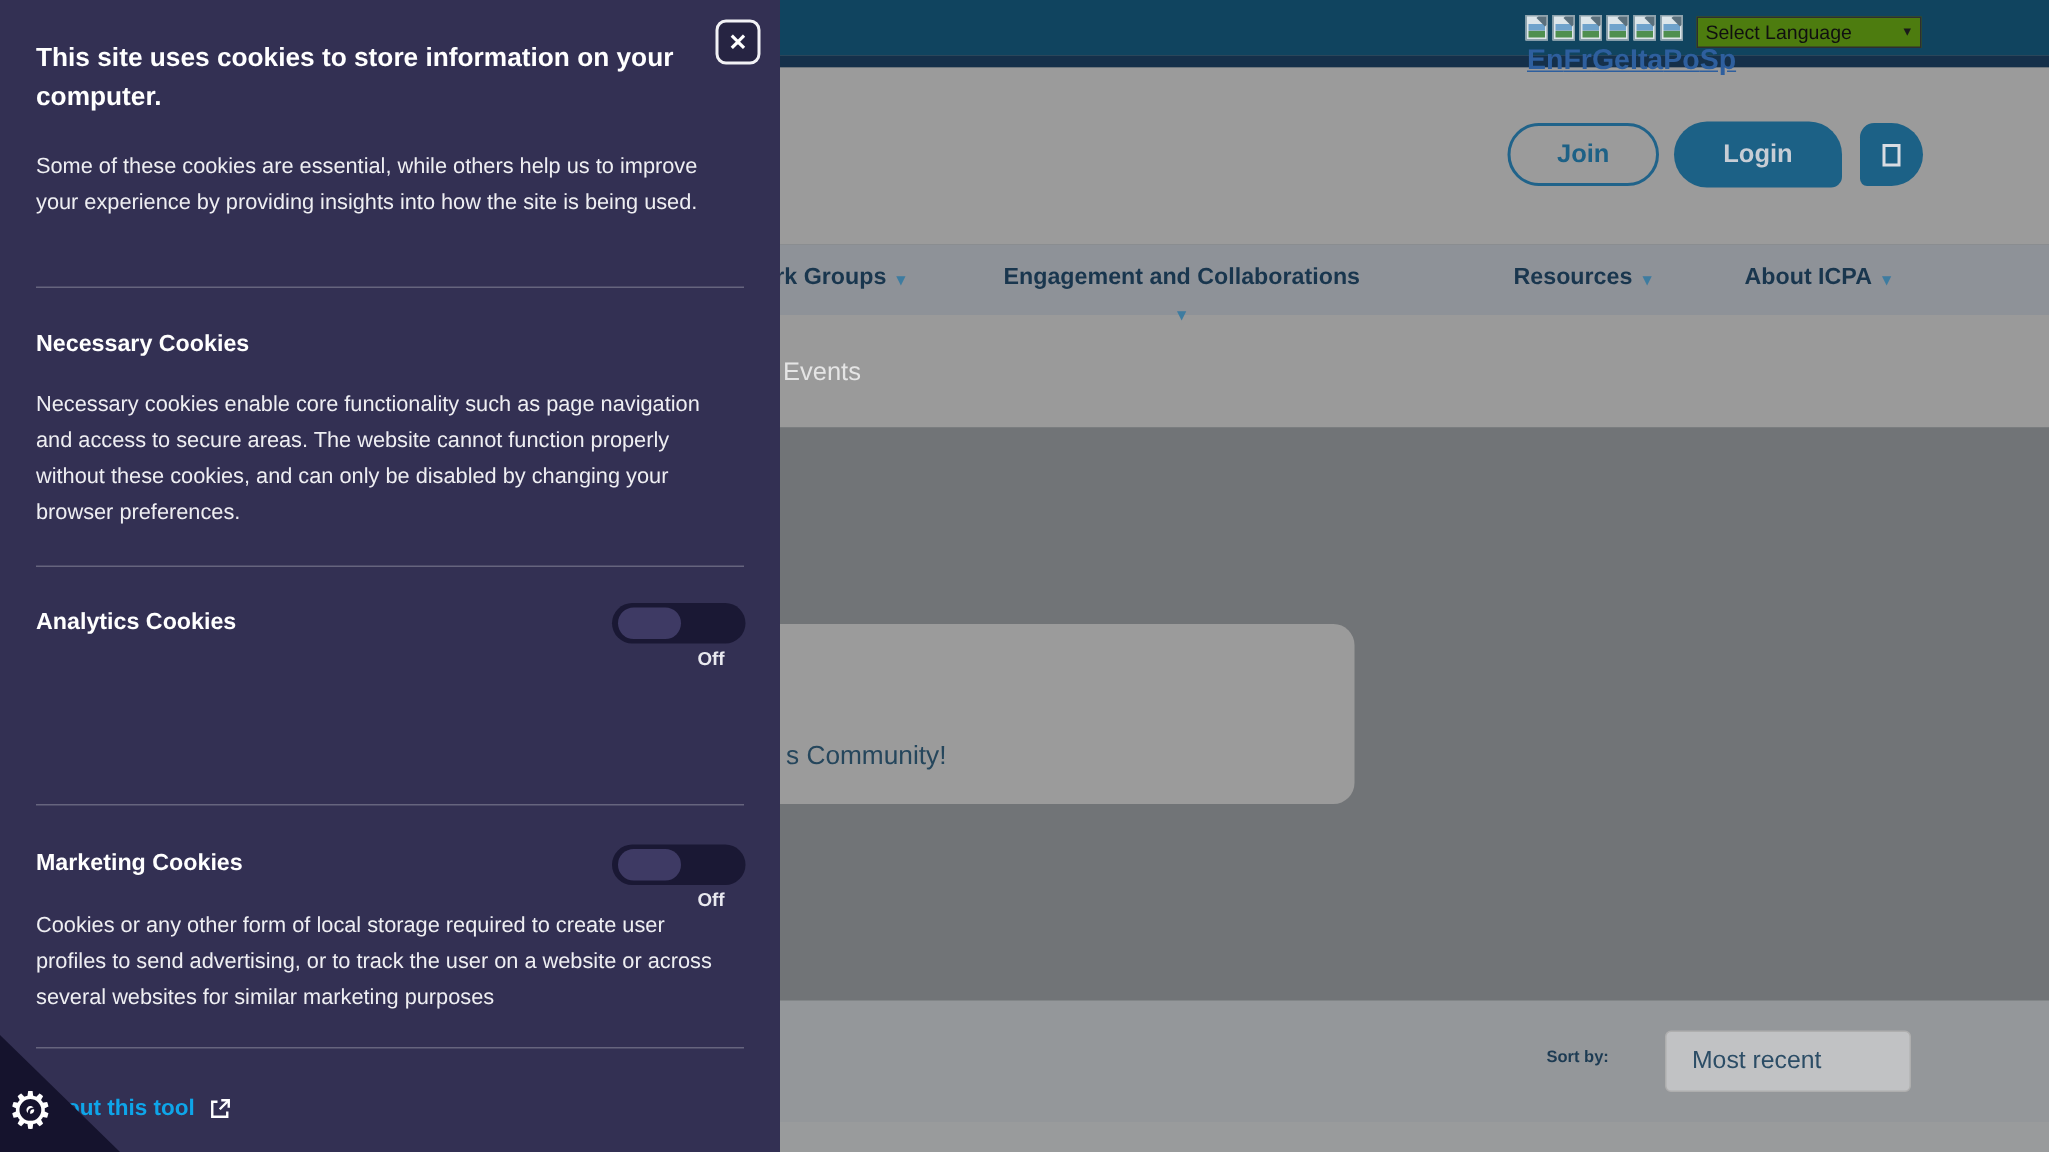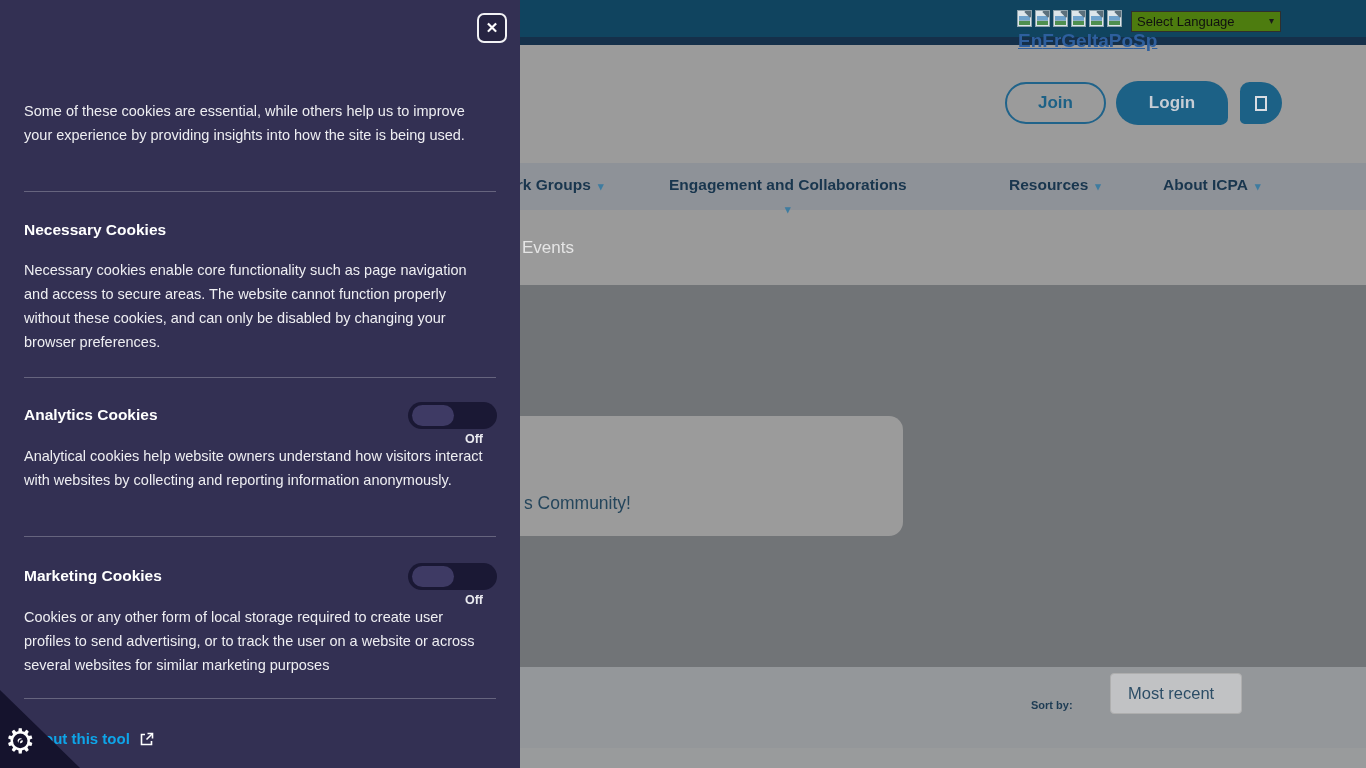--- a/index.html
+++ b/index.html
@@ -55,21 +55,21 @@
 
   .breadcrumb { left:522px; top:238px; z-index:2; font-size:17px; color:#e5e5e5; }
 
   
   .card { left:300px; top:416px; width:603px; height:120px; z-index:2;
     background:#9b9b9b; border-radius:14px; }
   .card-text { position:absolute; left:224px; top:77px; font-size:17.5px; color:#25465c; }
 
   
   .sort-label { left:1031px; top:699px; z-index:2; font-weight:bold; font-size:11px; color:#1d3b53; }
-  .sort-select { left:1110px; top:673px; width:132px; height:41px; z-index:2;
+  .sort-select { left:1110px; top:687px; width:164px; height:41px; z-index:2;
     background:#c1c2c4; border:1px solid #aeaeae; border-radius:4px;
     display:flex; align-items:center; padding-left:17px;
     font-size:16.5px; color:#2c4d66; cursor:pointer; }
 
   
   .cookie-panel { left:0; top:0; width:520px; height:768px; background:#333053; z-index:50; }
   .cp-close { position:absolute; left:477px; top:13px; width:30px; height:30px;
     border:2px solid #f2f2f5; border-radius:7px; background:rgba(15,14,35,0.35);
     display:flex; align-items:center; justify-content:center;
     color:#ffffff; font-size:15px; font-weight:bold; cursor:pointer; }
@@ -164,36 +164,36 @@
   <div class="abs sort-select">
     <span>Most recent</span>
   </div>
 
   <div class="abs cookie-panel">
 
     <div class="cp-close">
       <span>✕</span>
     </div>
 
+    <div class="cp-title">This site uses cookies to store information on your computer.</div>
 
     <div class="cp-para" style="top:99px;">Some of these cookies are essential, while others help us to improve your experience by providing insights into how the site is being used.</div>
 
     <div class="cp-hr" style="top:191px;"></div>
 
     <div class="cp-h" style="top:221px;">Necessary Cookies</div>
     <div class="cp-para" style="top:258px;">Necessary cookies enable core functionality such as page navigation and access to secure areas. The website cannot function properly without these cookies, and can only be disabled by changing your browser preferences.</div>
 
     <div class="cp-hr" style="top:377px;"></div>
 
     <div class="cp-h" style="top:406px;">Analytics Cookies</div>
     <div class="toggle" style="top:402px;">
       <span class="knob"></span>
       <span class="t-label">Off</span>
     </div>
-    <div class="cp-para" style="top:444px;">Analytical cookies help website owners understand how visitors interact with websites by collecting and reporting information anonymously.</div>
 
     <div class="cp-hr" style="top:536px;"></div>
 
     <div class="cp-h" style="top:567px;">Marketing Cookies</div>
     <div class="toggle" style="top:563px;">
       <span class="knob"></span>
       <span class="t-label">Off</span>
     </div>
     <div class="cp-para" style="top:605px;">Cookies or any other form of local storage required to create user profiles to send advertising, or to track the user on a website or across several websites for similar marketing purposes</div>
 

